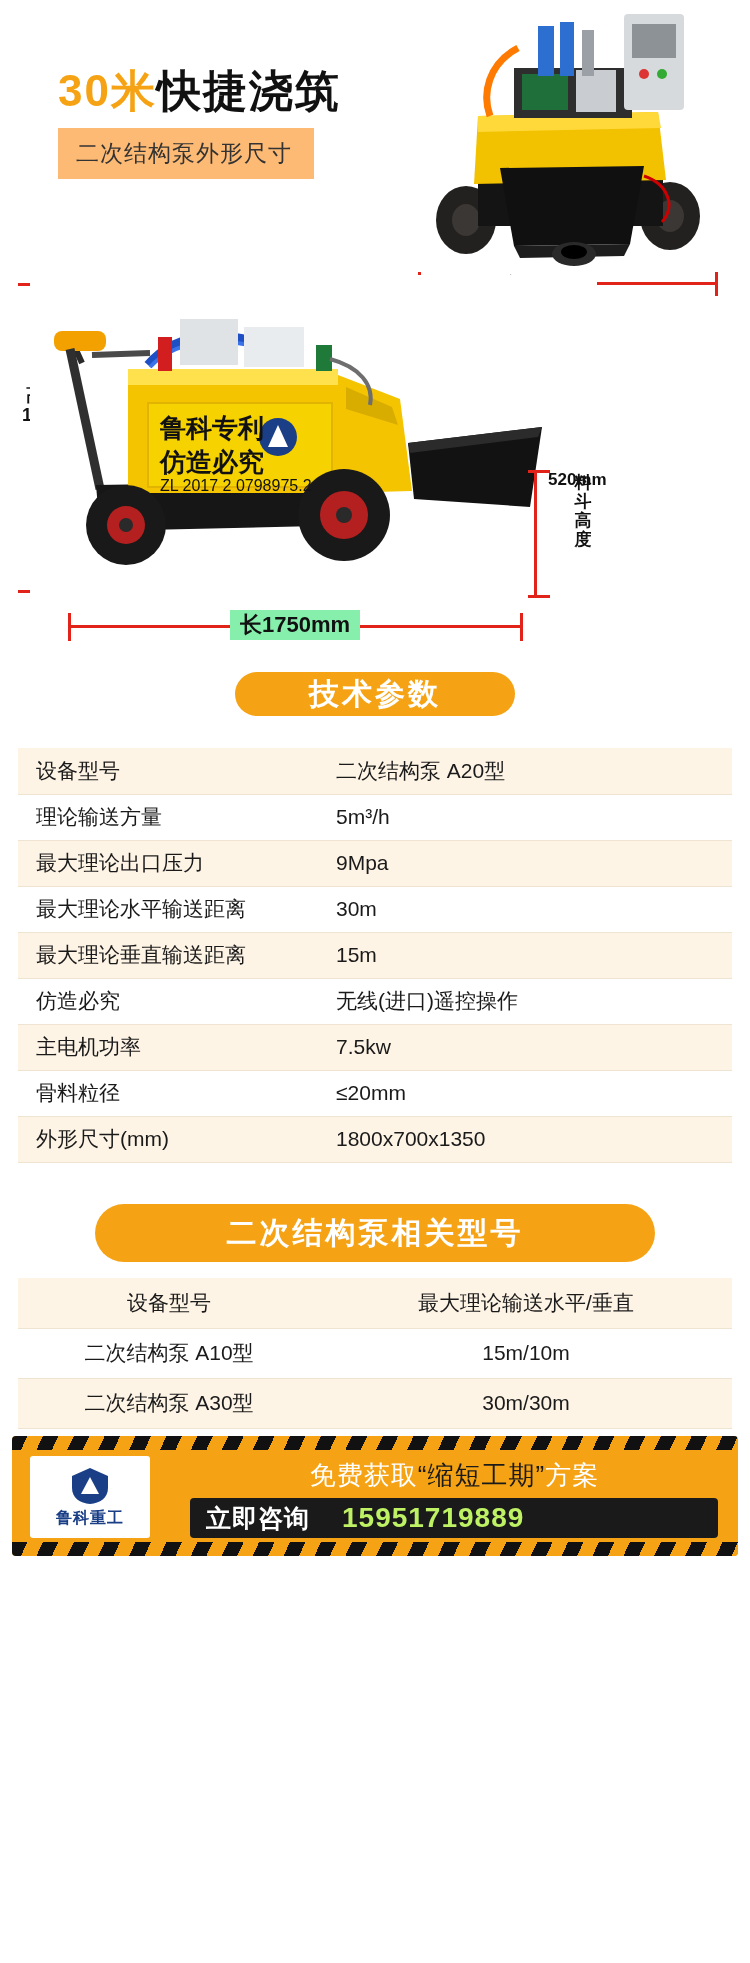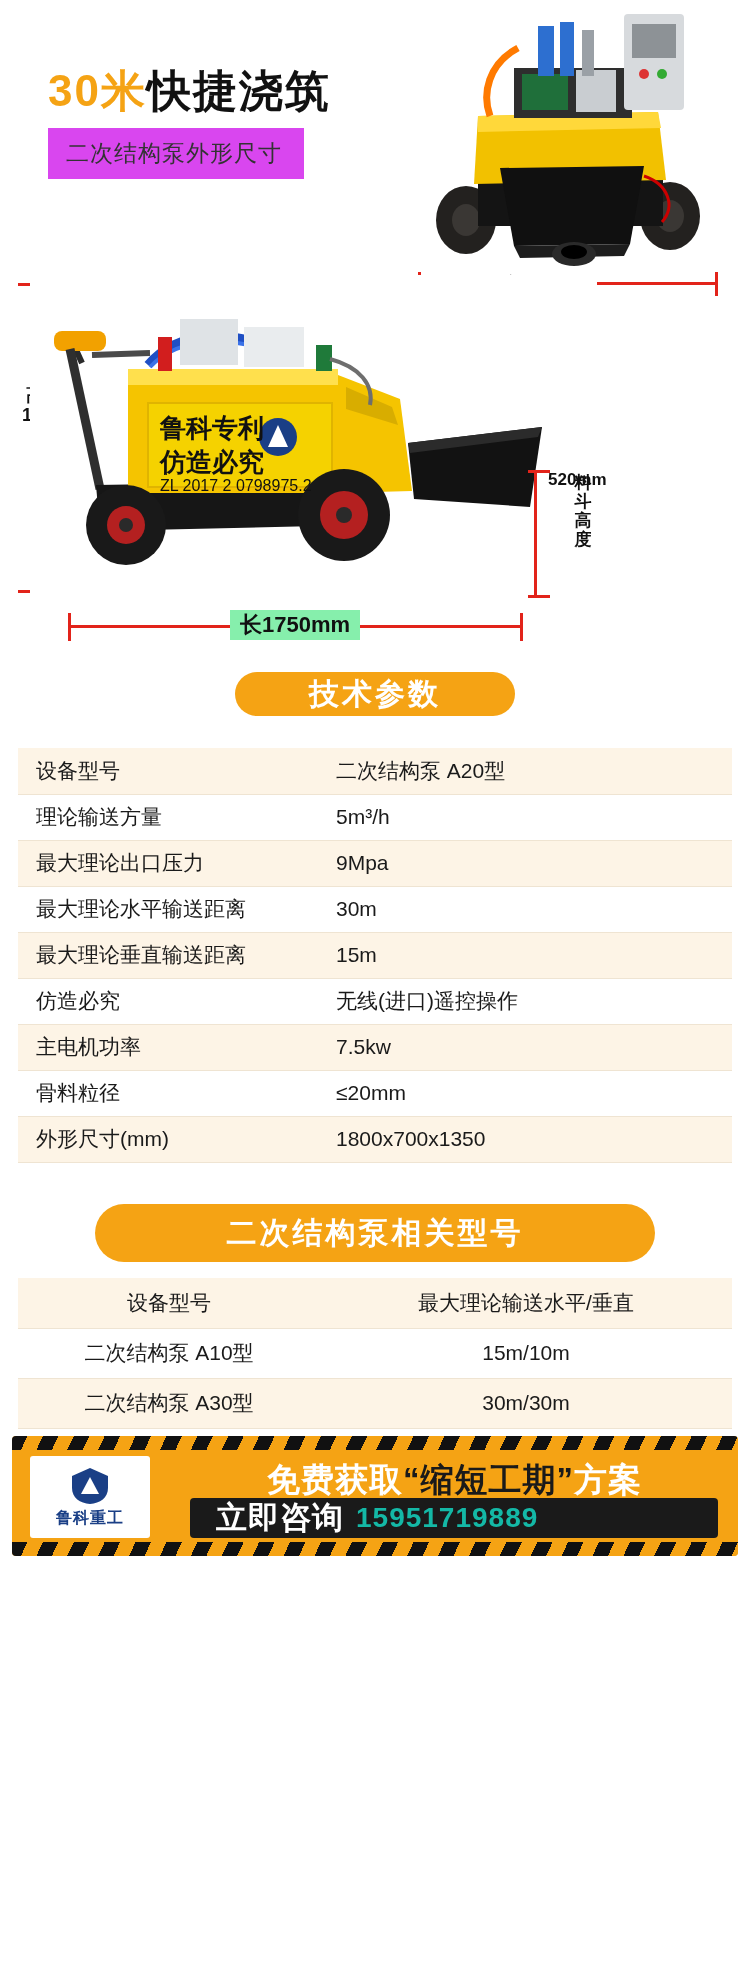--- a/index.html
+++ b/index.html
@@ -6,30 +6,30 @@
   body{
     width:750px;
     background:#ffffff;
     font-family:"Liberation Sans","DejaVu Sans",sans-serif;
     color:#1a1a1a;
     -webkit-font-smoothing:antialiased;
   }
   .page{position:relative;width:750px;height:1963px;overflow:hidden;background:#fff;}
 
   
-  .header{position:absolute;left:0;top:0;width:692px;height:260px;}
+  .header{position:absolute;left:10px;top:0;width:692px;height:260px;}
   .title-main{
     position:absolute;left:48px;top:62px;
     font-size:44px;font-weight:bold;letter-spacing:2px;
     color:#111;
   }
   .title-main .hl{color:#f5a314;}
   .title-sub{
     position:absolute;left:48px;top:128px;
-    background:#d946ef;
+    background:#fdba74;
     padding:10px 22px 10px 18px;
     font-size:23px;color:#333;letter-spacing:1px;
   }
 
   
   .front-photo{position:absolute;left:418px;top:8px;width:300px;height:262px;}
   .fp-svg{display:block;}
 
   .width-dim{position:absolute;left:418px;top:272px;width:300px;height:40px;}
   .dim-line{position:absolute;background:#e2231a;}
@@ -116,32 +116,32 @@
   .hazard.bottom{top:106px;}
   .logo-box{
     position:absolute;left:18px;top:20px;width:120px;height:82px;
     background:#fff;border-radius:3px;display:flex;flex-direction:column;
     align-items:center;justify-content:center;
   }
   .logo-mark{width:44px;height:40px;}
   .logo-text{font-size:16px;font-weight:bold;color:#1a3f86;margin-top:2px;letter-spacing:1px;}
   .banner-line1{
     position:absolute;left:170px;top:22px;width:545px;
-    font-size:33px;font-weight:bold;color:#ffffff;text-align:center;letter-spacing:1px;
+    font-size:26px;font-weight:normal;color:#ffffff;text-align:center;letter-spacing:1px;
   }
   .banner-line1 .em{color:#1a1a1a;}
   .cta{
     position:absolute;left:178px;top:62px;width:528px;height:40px;
     background:#1a1a1a;border-radius:4px;display:flex;align-items:center;
   }
   .cta-label{
-    color:#ffffff;font-size:31px;font-weight:bold;padding-left:26px;letter-spacing:1px;
+    color:#ffffff;font-size:25px;font-weight:bold;padding-left:16px;letter-spacing:1px;
   }
   .cta-phone{
-    color:#14b8a6;font-size:28px;font-weight:bold;letter-spacing:1px;margin-left:12px;
+    color:#bef264;font-size:28px;font-weight:bold;letter-spacing:1px;margin-left:32px;
   }
 </style>
 </head>
 <body>
 
 <div class="page">
 
   <div class="header">
     <div class="title-main">
       <span class="hl">30米</span><span>快捷浇筑</span>

